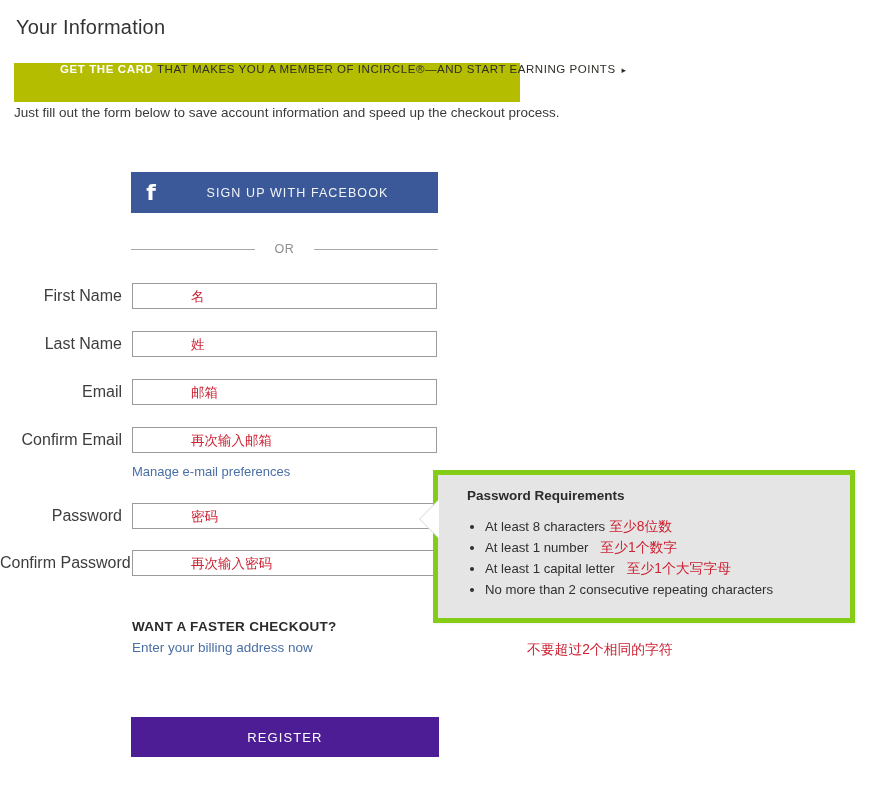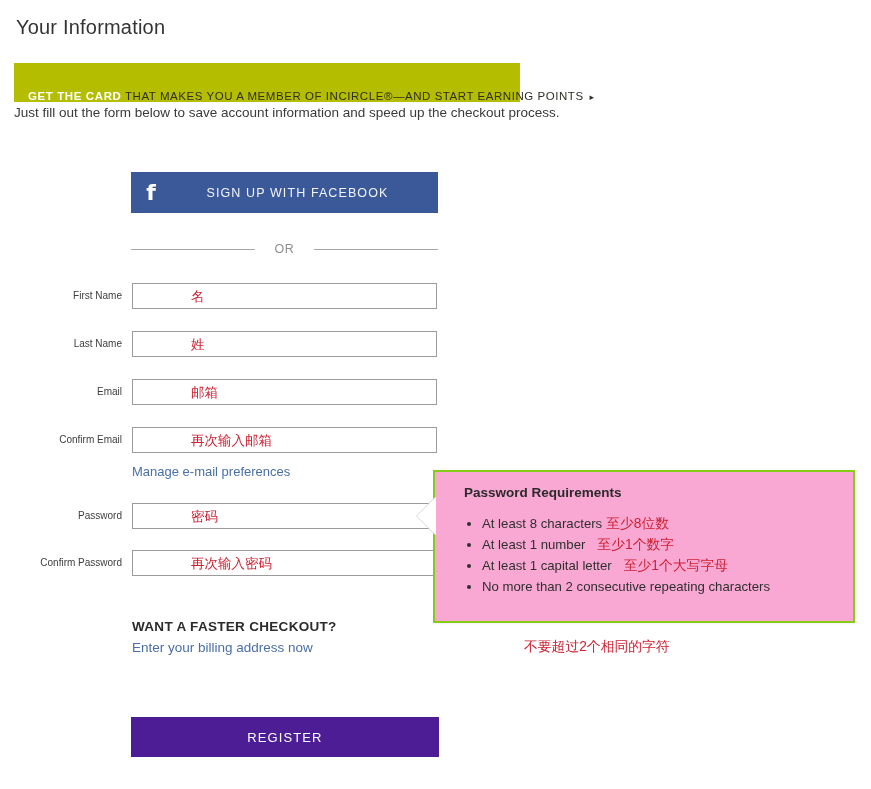--- a/index.html
+++ b/index.html
@@ -40,22 +40,23 @@
   
   .promo-banner {
     position: absolute;
     left: 14px;
     top: 63px;
     width: 506px;
     height: 39px;
     background: #b4bd00;
     box-sizing: border-box;
     display: flex;
-    align-items: flex-end;
-    cursor: pointer;
+    align-items: flex-start;
+    cursor: pointer;
+    padding-left: 32px;
   }
   .promo-inner {
     padding-left: 14px;
     font-size: 11.5px;
     letter-spacing: 0.55px;
     white-space: nowrap;
     color: #2b2b22;
   }
   .promo-strong {
     color: #ffffff;
@@ -145,21 +146,21 @@
     left: 0;
     width: 440px;
     height: 28px;
     display: flex;
     align-items: center;
   }
   .field-label {
     width: 122px;
     text-align: right;
     padding-right: 0;
-    font-size: 10px;
+    font-size: 16px;
     color: #3d3d3d;
     line-height: 16px;
     white-space: nowrap;
   }
   .field-input {
     margin-left: 10px;
     width: 305px;
     height: 26px;
     border: 1px solid #9b9b9b;
     background: #ffffff;
@@ -194,22 +195,22 @@
     text-align: center;
   }
 
   
   .pw-tooltip {
     position: absolute;
     left: 433px;
     top: 470px;
     width: 422px;
     height: 153px;
-    background: #f9a8d4;
-    border: 2px solid #84cc16;
+    background: #e5e5e5;
+    border: 5px solid #84cc16;
     box-sizing: border-box;
     box-shadow: 1px 1px 2px rgba(0,0,0,0.06);
     z-index: 5;
   }
   .pw-caret-outer {
     position: absolute;
     left: -19px;
     top: 25px;
     width: 0;
     height: 0;

